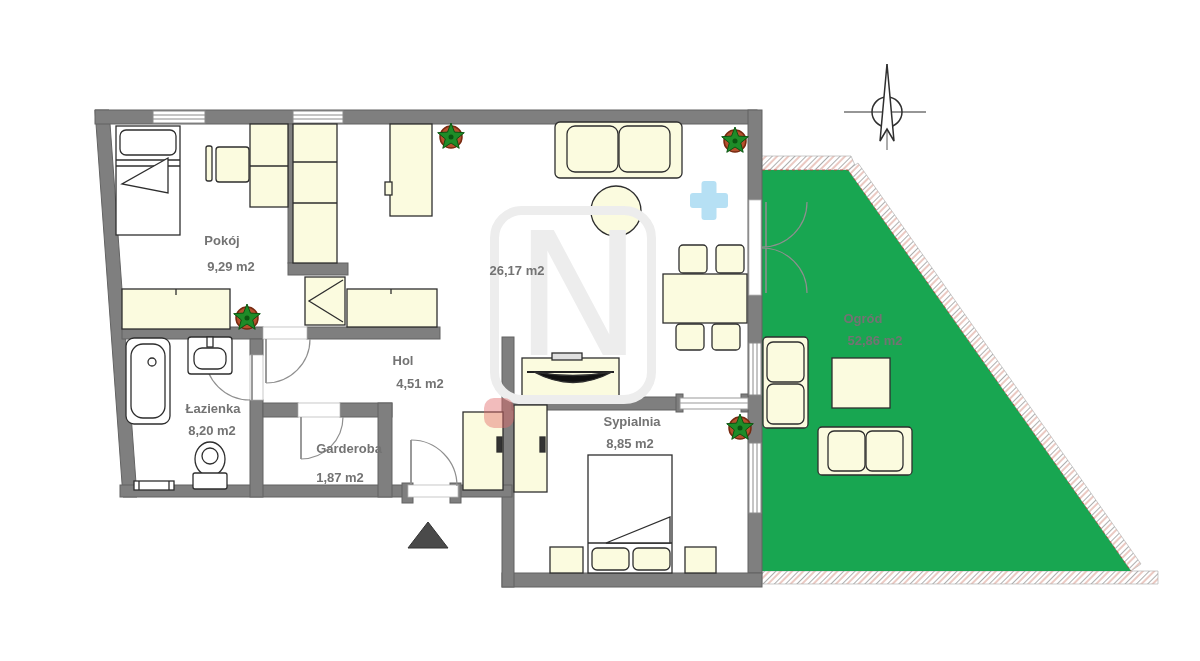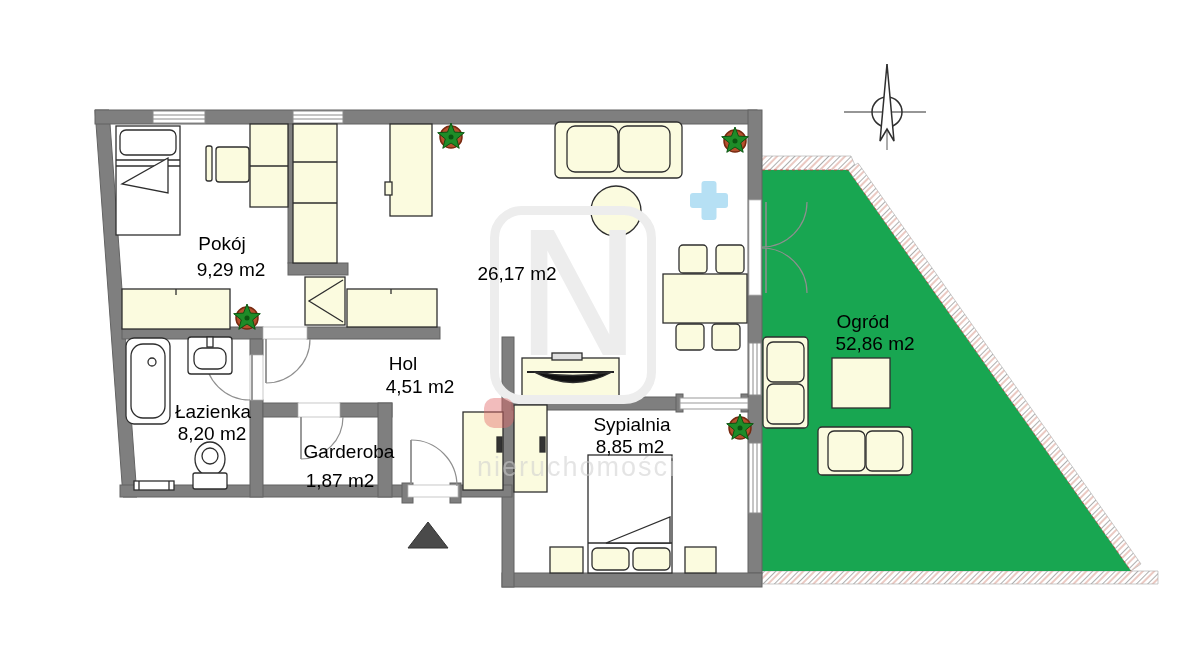--- a/index.html
+++ b/index.html
@@ -1,20 +1,20 @@
 <!DOCTYPE html>
 <html><head>
 <meta charset="utf-8">
 <style>
   html,body{margin:0;padding:0;background:#fff;}
   .canvas{position:relative;width:1200px;height:661px;background:#ffffff;overflow:hidden;
           font-family:"Liberation Sans","DejaVu Sans",sans-serif;}
   .plan-svg{position:absolute;left:0;top:0;z-index:2;}
-  .lbl{position:absolute;transform:translateX(-50%);font-size:19px;color:#000000;
-       white-space:nowrap;z-index:6;line-height:1.1;}
+  .lbl{position:absolute;transform:translateX(-50%);font-size:13px;color:#737373;
+       white-space:nowrap;z-index:6;line-height:1.1;font-weight:bold;}
   .wm{position:absolute;z-index:4;pointer-events:none;}
   .wm-box{left:490px;top:206px;width:148px;height:180px;border:9px solid #ededed;border-radius:32px;}
   .wm-n{left:514px;top:210px;font-size:172px;line-height:1;color:#ededed;font-family:"DejaVu Sans",sans-serif;}
   .wm-pink{left:484px;top:398px;width:30px;height:30px;background:rgba(226,106,106,.45);border-radius:10px;}
   .wm-text{left:477px;top:452px;font-size:27px;color:#cfcfcf;opacity:.55;letter-spacing:2px;}
 </style>
 </head>
 <body>
 
 <div class="canvas">
@@ -225,21 +225,20 @@
     <line x1="887" y1="64" x2="887" y2="150" stroke-width="0.8"></line>
     <line x1="844" y1="112" x2="926" y2="112" stroke-width="1.2"></line>
     <circle cx="887" cy="112" r="15" stroke-width="1.5"></circle>
     <path d="M 887 64 L 894 141 L 887 129 L 880 141 Z" fill="#ffffff" stroke-width="1.5"></path>
   </g>
 </svg>
 
   <div class="wm wm-box"></div>
   <div class="wm wm-n">N</div>
   <div class="wm wm-pink"></div>
-  <div class="wm wm-text">nieruchomości</div>
 
   <span class="lbl" style="left:222px;top:234px">Pokój</span>
   <span class="lbl" style="left:231px;top:260px">9,29 m2</span>
   <span class="lbl" style="left:517px;top:264px">26,17 m2</span>
   <span class="lbl" style="left:403px;top:354px">Hol</span>
   <span class="lbl" style="left:420px;top:377px">4,51 m2</span>
   <span class="lbl" style="left:213px;top:402px">Łazienka</span>
   <span class="lbl" style="left:212px;top:424px">8,20 m2</span>
   <span class="lbl" style="left:349px;top:442px">Garderoba</span>
   <span class="lbl" style="left:340px;top:471px">1,87 m2</span>

